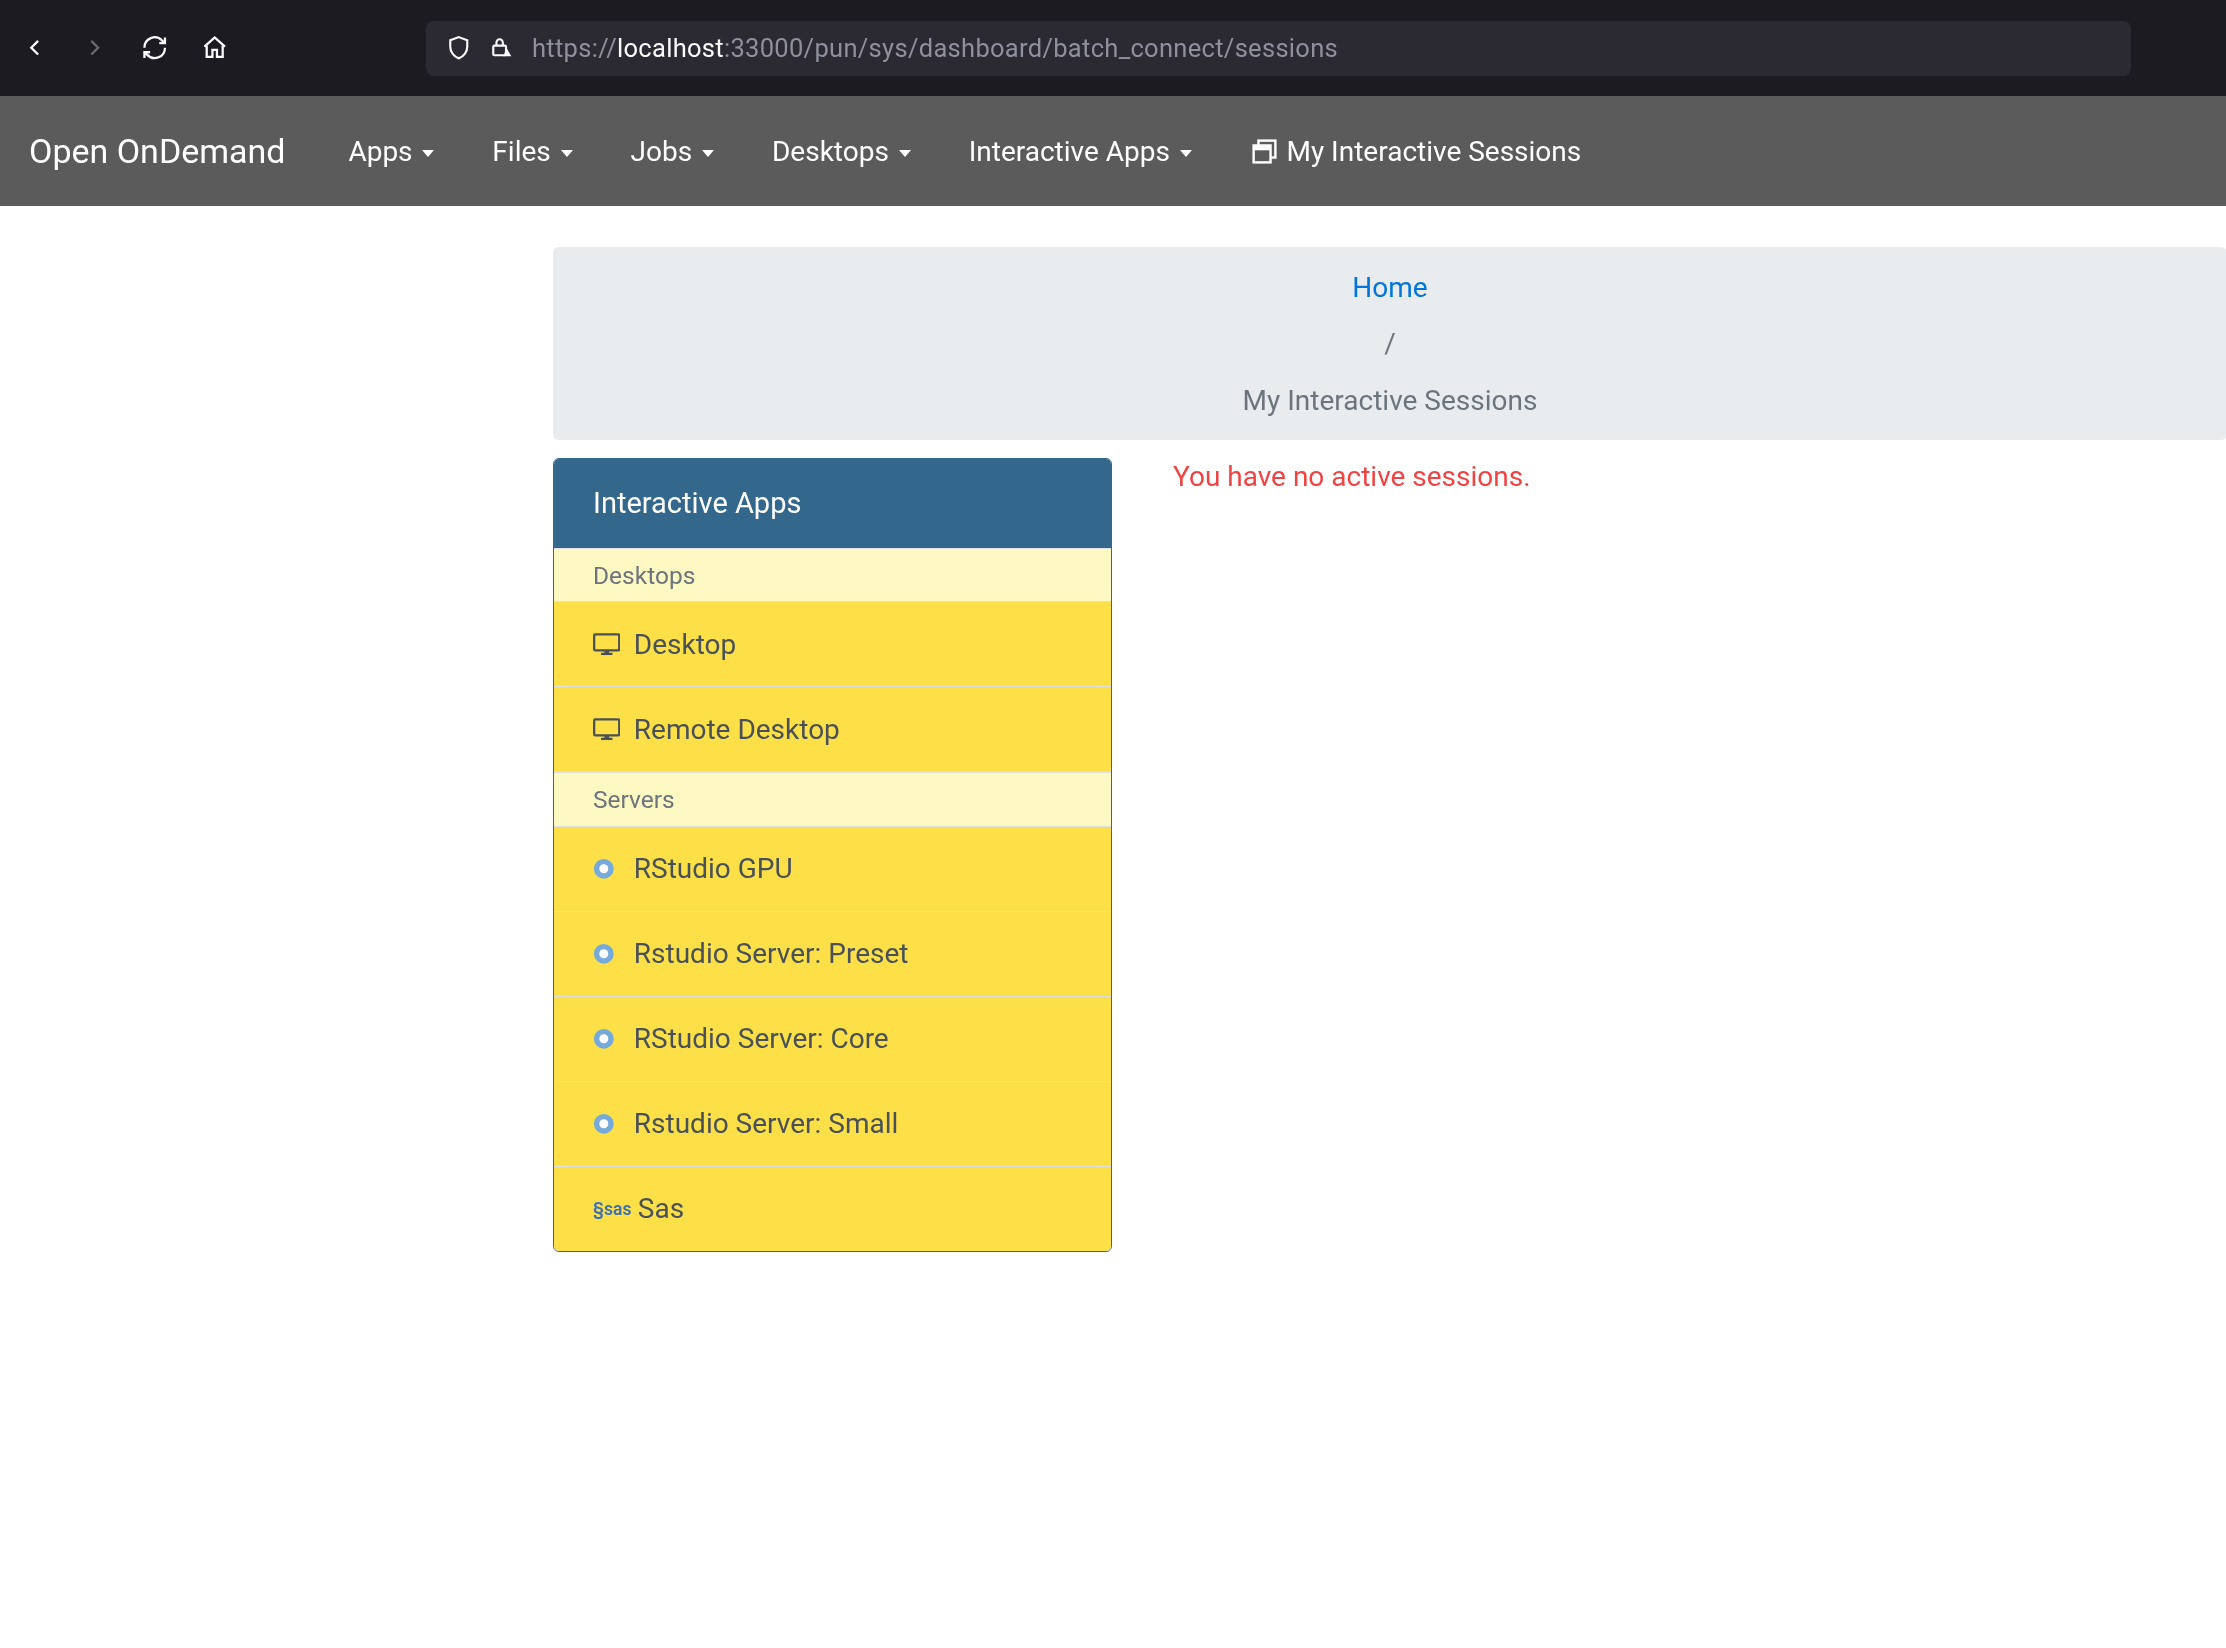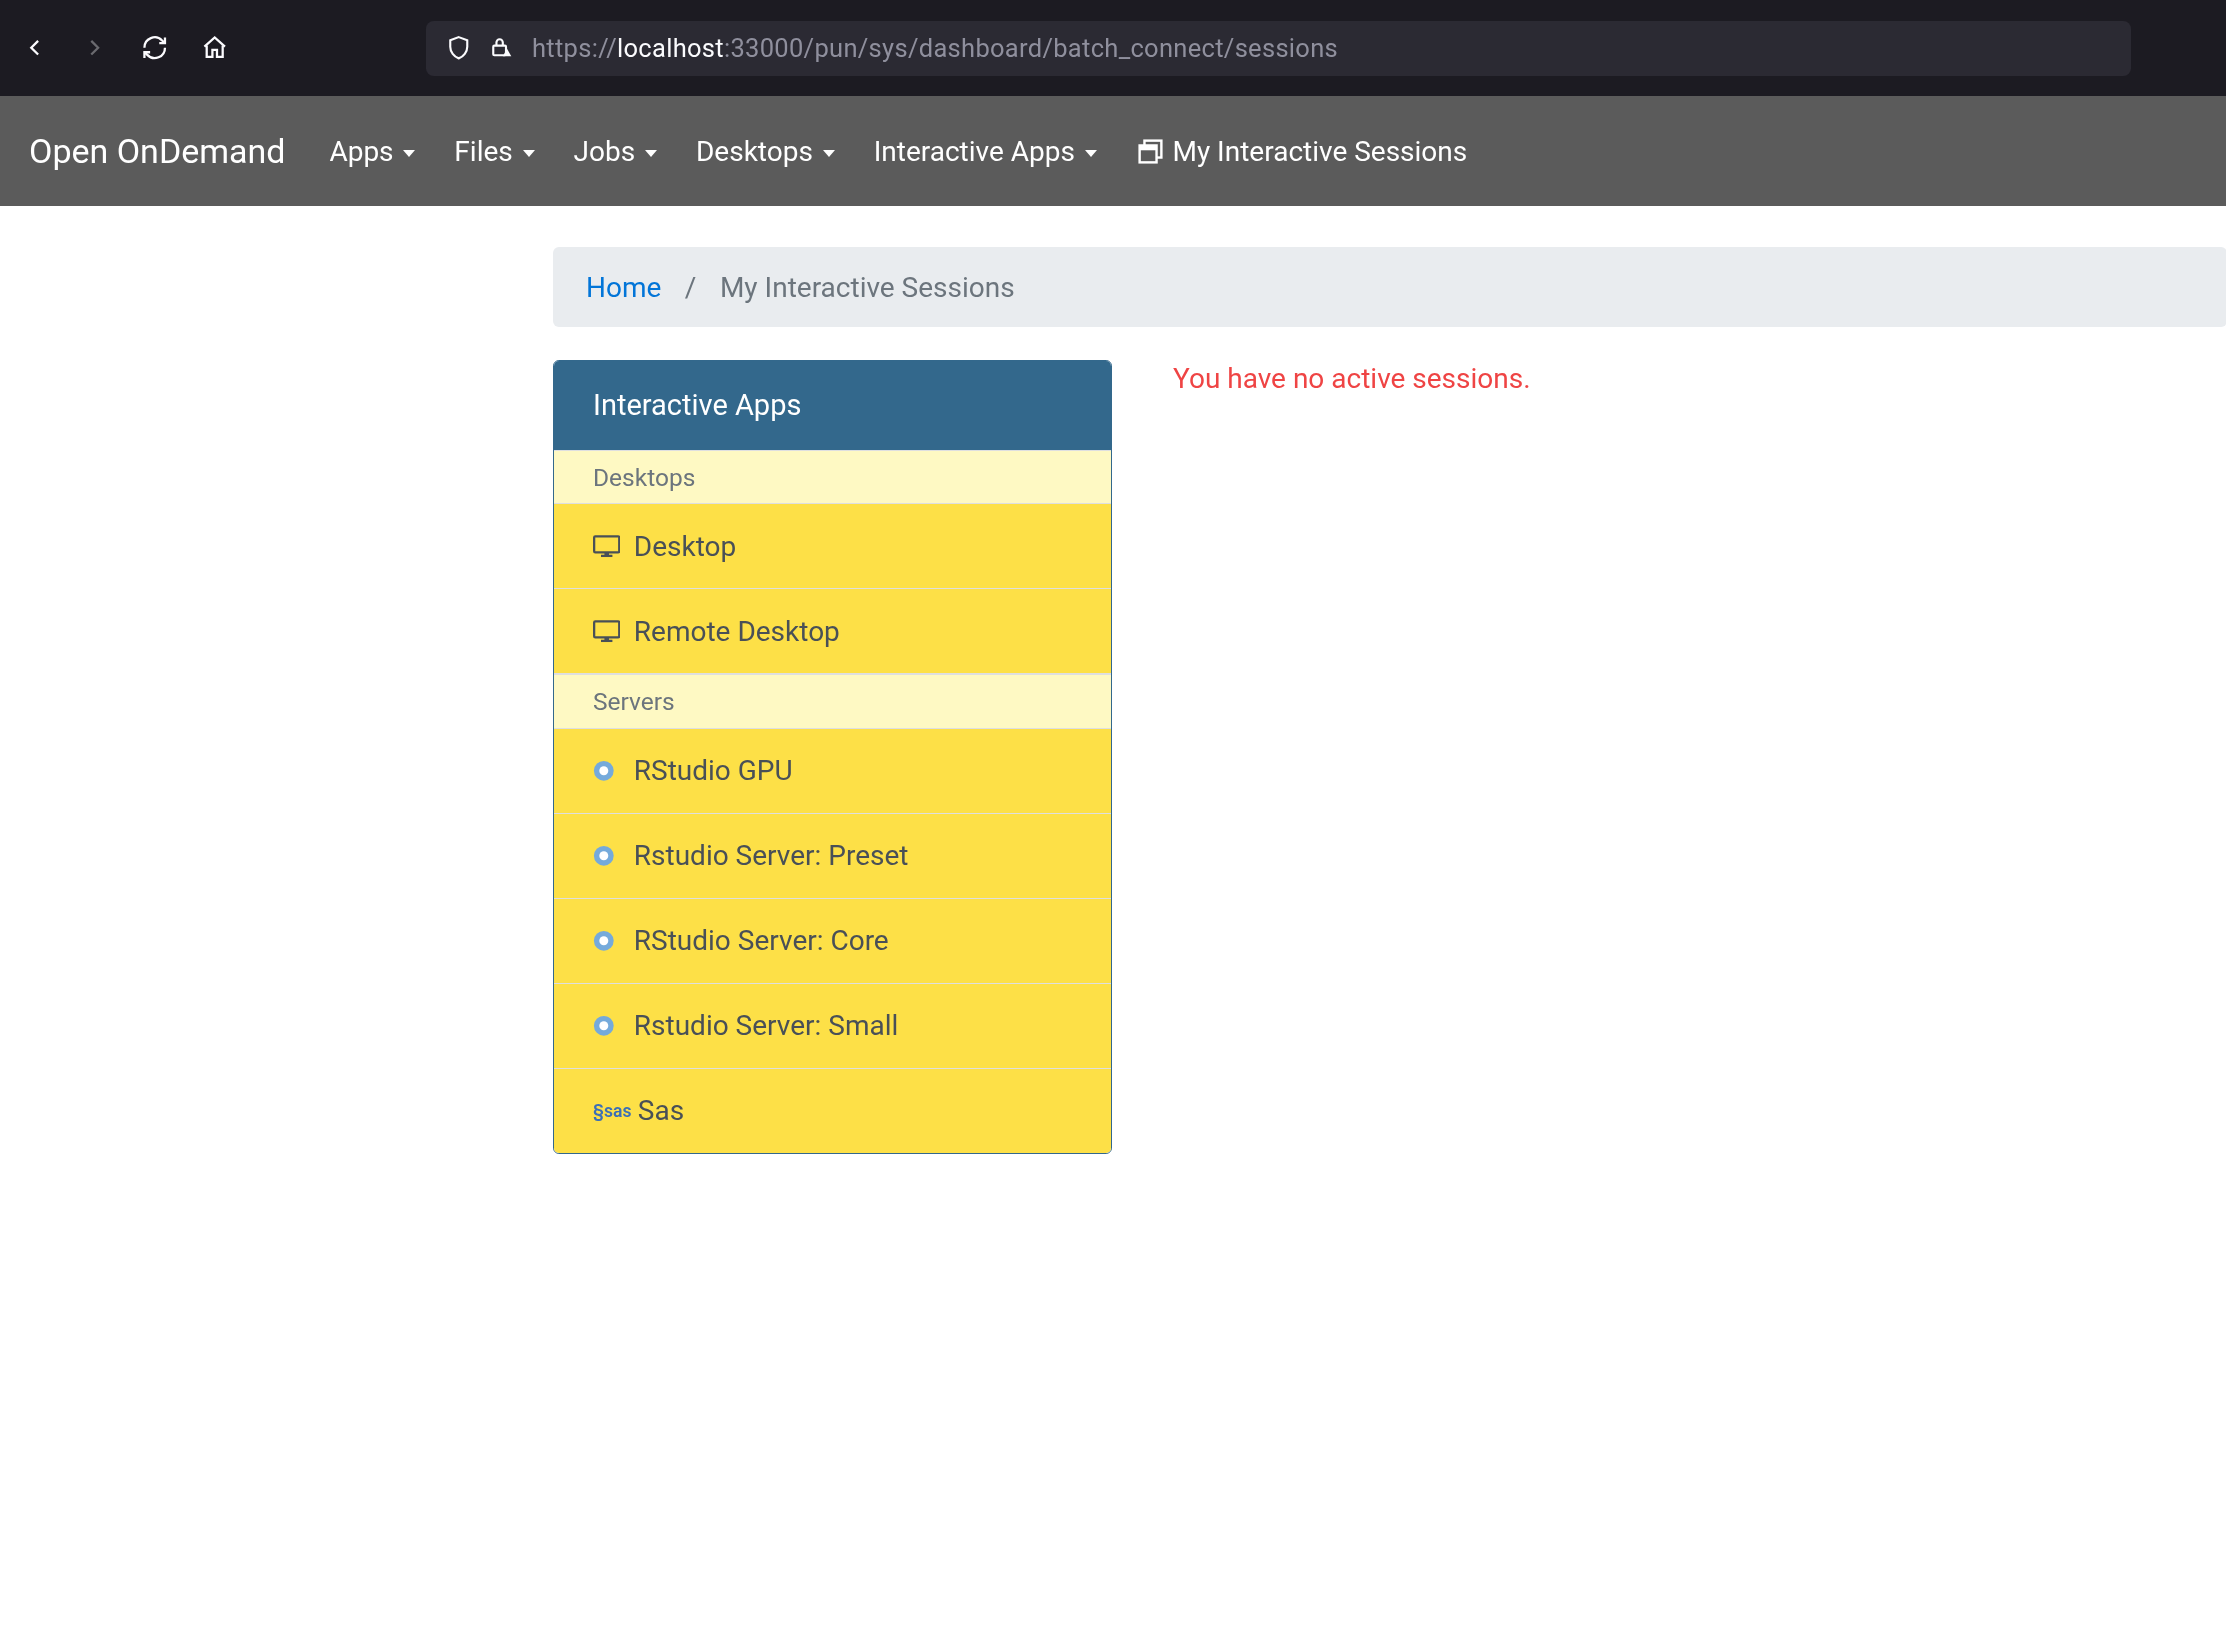--- a/index.html
+++ b/index.html
@@ -75,21 +75,21 @@
   color: #fbfbfe;
 }
 
 
 .app-navbar {
   background: #5b5b5b;
   height: 110px;
   display: flex;
   align-items: center;
   padding: 0 29px;
-  gap: 39px;
+  gap: 58px;
 }
 .app-brand {
   color: #fff;
   font-size: 34px;
   font-weight: 400;
   margin-right: 4.9px;
 }
 .nav-link {
   color: #fff;
   font-size: 28px;
@@ -133,21 +133,22 @@
   max-width: 1686px;
 }
 .breadcrumb {
   background: #e9ecef;
   border-radius: 5.9px;
   padding: 23.5px 33px;
   display: flex;
   align-items: center;
   gap: 23.5px;
   font-size: 28px;
-  margin-bottom: 33px;
+  margin-bottom: 18px;
+  flex-direction: column;
 }
 .breadcrumb a {
   color: #0275d8;
   text-decoration: none;
 }
 .breadcrumb .sep {
   color: #6c757d;
 }
 .breadcrumb .current {
   color: #6c757d;

